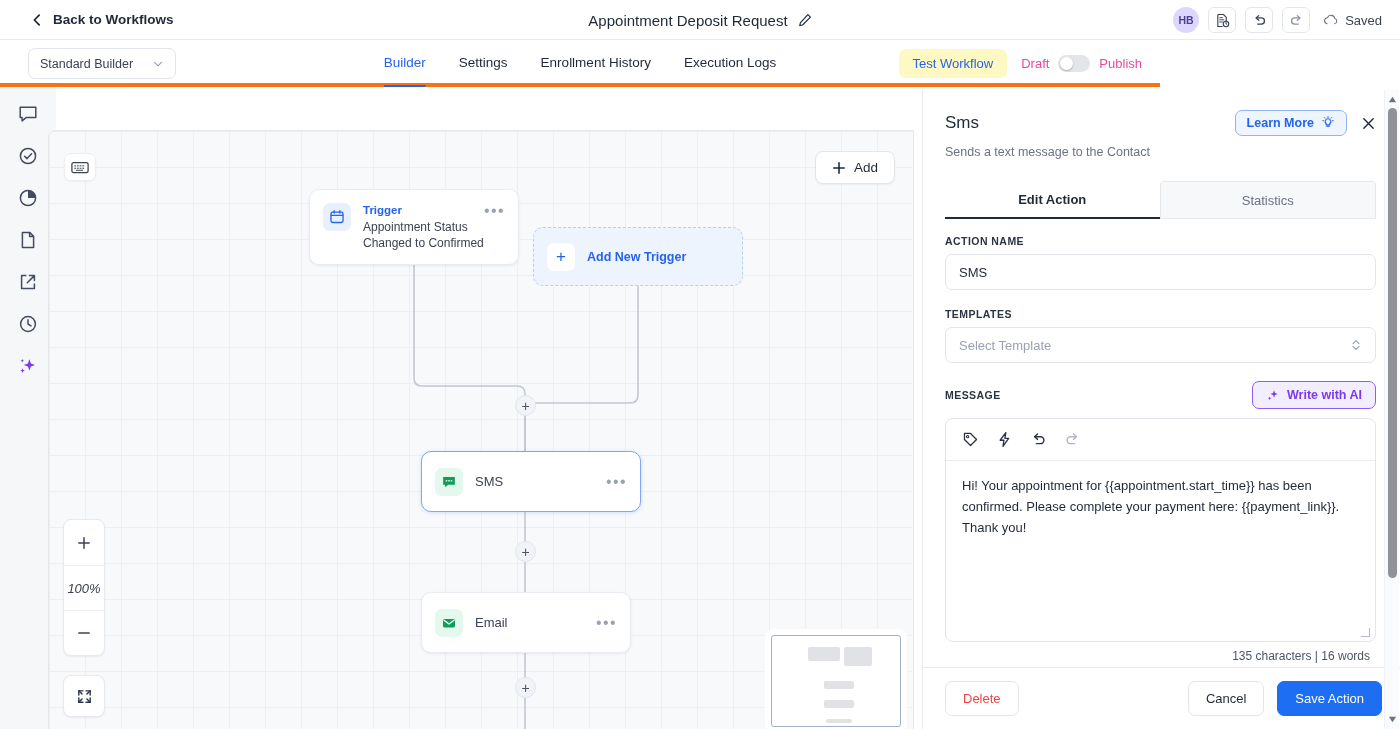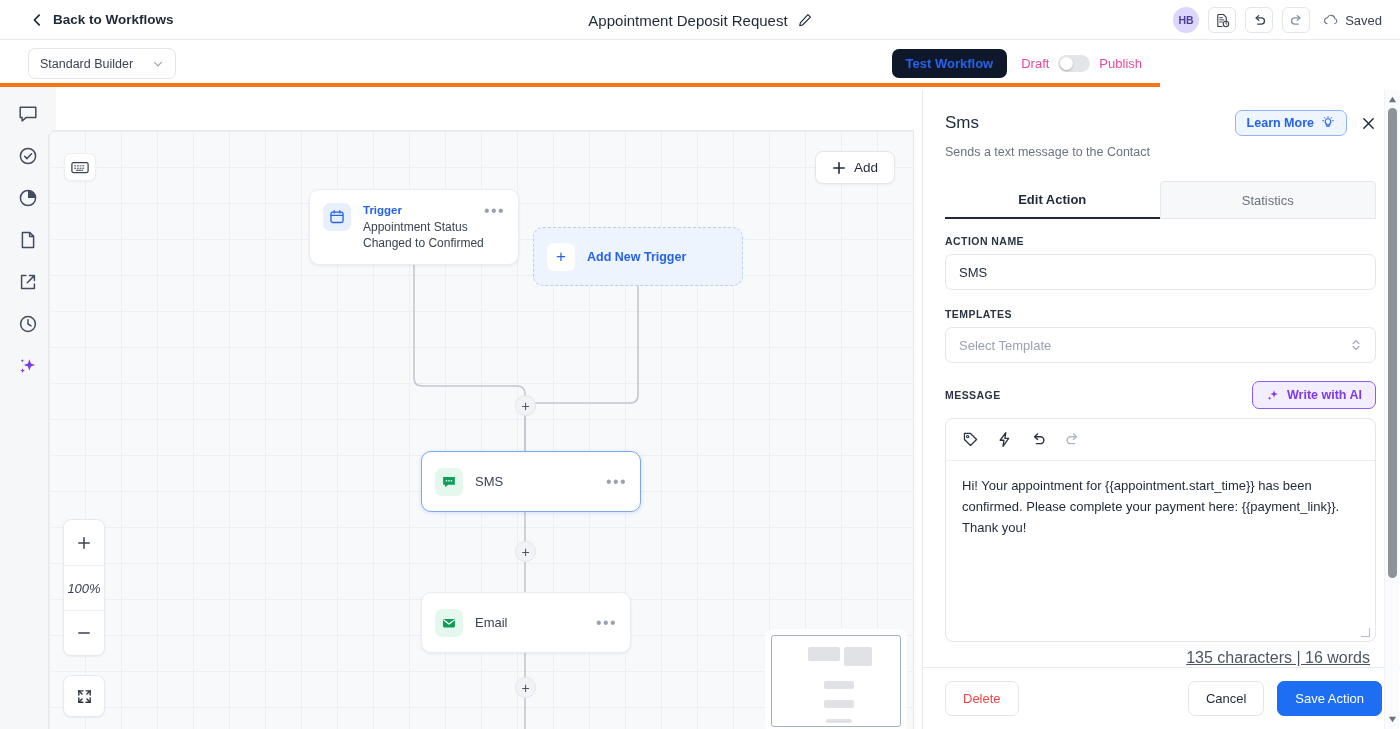--- a/index.html
+++ b/index.html
@@ -80,22 +80,22 @@
   .tab.active::after {
     content: ""; position: absolute; left: 0; right: 0; bottom: 0;
     height: 2.5px; background: #2563eb; border-radius: 2px;
   }
 
   .actions-right {
     position: absolute; right: 18px; top: 9px;
     display: flex; align-items: center; gap: 14px;
   }
   .test-btn {
-    background: #0f172a; color: #2563eb; border: none; border-radius: 7px;
-    font-size: 13px; font-weight: 700; padding: 7px 14px; cursor: pointer;
+    background: #fef9c3; color: #2563eb; border: none; border-radius: 7px;
+    font-size: 13px; font-weight: 400; padding: 7px 14px; cursor: pointer;
     font-family: inherit;
     text-align: center;
   }
   .toggle-group { display: flex; align-items: center; gap: 9px; font-size: 13px; color: #ec4899; }
   .switch {
     width: 32px; height: 17px; border-radius: 10px; background: #e3e5e9;
     position: relative; cursor: pointer;
   }
   .switch .knob {
     position: absolute; left: 2px; top: 2px; width: 13px; height: 13px;
@@ -282,23 +282,22 @@
   .editor-area {
     padding: 14px 16px 10px; font-size: 13px; line-height: 1.62; color: #1f2937;
     height: 180px; position: relative;
   }
   .resizer {
     position: absolute; right: 4px; bottom: 3px; width: 9px; height: 9px;
     border-right: 1.2px solid #b6bcc7; border-bottom: 1.2px solid #b6bcc7;
     transform: rotate(0deg);
   }
   .counter {
-    text-align: right; font-size: 16px; color: #4b5563;
+    text-align: right; font-size: 12px; color: #4b5563;
     padding: 7px 6px 0 0;
-    text-decoration: underline;
   }
 
   .panel-footer {
     position: absolute; left: 0; right: 0; bottom: 0; height: 62px;
     border-top: 1px solid #e8eaee; background: #fff;
     display: flex; align-items: center; padding: 0 18px 0 22px;
   }
   .btn {
     border-radius: 7px; font-size: 13px; padding: 9px 17px; cursor: pointer;
     font-family: inherit; border: 1px solid #e2e5ea; background: #fff;
@@ -373,20 +372,26 @@
   </div>
 
   <div class="subbar">
     <div class="builder-select">
       <span>Standard Builder</span>
       <svg class="caret" width="12" height="12" viewBox="0 0 12 12">
         <path d="M2.6 4.4 L6 7.8 L9.4 4.4" fill="none" stroke="#9aa2b1" stroke-width="1.2" stroke-linecap="round" stroke-linejoin="round"></path>
       </svg>
     </div>
 
+    <div class="tabs">
+      <div class="tab active">Builder</div>
+      <div class="tab">Settings</div>
+      <div class="tab">Enrollment History</div>
+      <div class="tab">Execution Logs</div>
+    </div>
 
     <div class="actions-right">
       <button class="test-btn">Test Workflow</button>
       <div class="toggle-group">
         <span>Draft</span>
         <div class="switch">
             <div class="knob"></div>
           </div>
         <span>Publish</span>
       </div>

